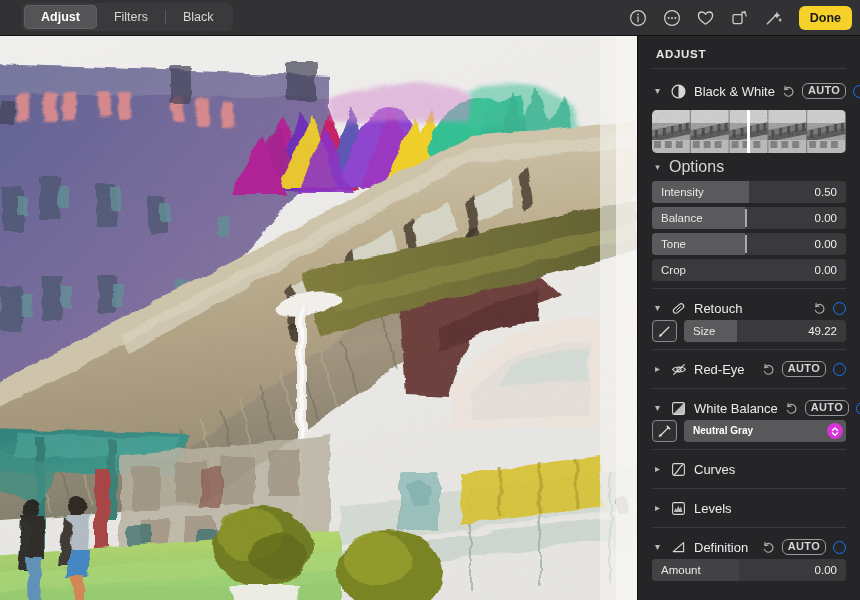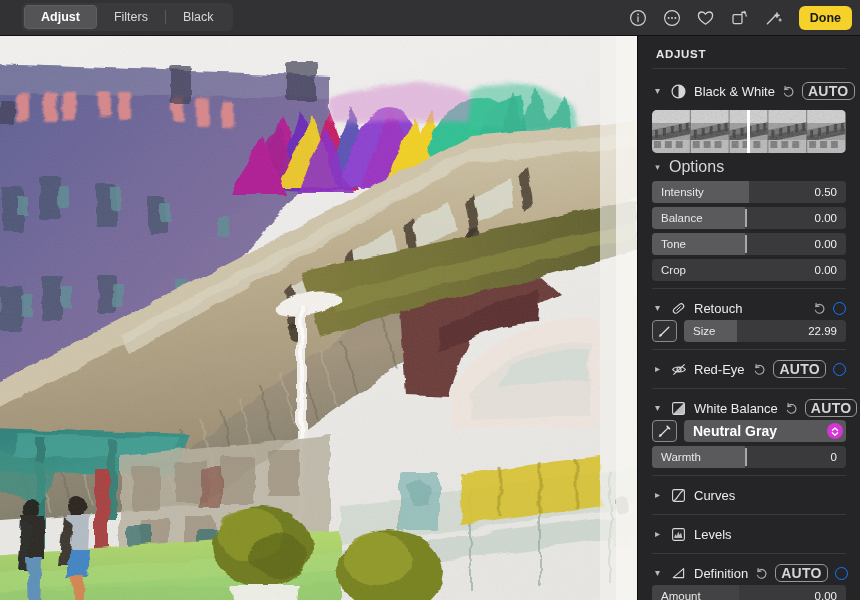--- a/index.html
+++ b/index.html
@@ -95,21 +95,21 @@
   .disc {
     width: 11px; flex: 0 0 11px; color: #b8b8ba;
     font-size: 10px; line-height: 1; text-align: center; cursor: default;
   }
   .sec-glyph { width: 17px; flex: 0 0 17px; display: flex; align-items: center; justify-content: center; color: #d7d7d9; }
   .sec-name { font-size: 13px; color: #ececee; flex: 1; white-space: nowrap; }
   .sec-ctl { display: flex; align-items: center; gap: 7px; }
   .reset-ic { color: #a9a9ab; display: flex; cursor: default; }
   .auto-pill {
     border: 1px solid #98989a; border-radius: 6px;
-    font-size: 14px; font-weight: bold; letter-spacing: .3px;
+    font-size: 11px; font-weight: bold; letter-spacing: .3px;
     color: #d5d5d7; padding: 1px 5px 1.5px; line-height: 1;
     cursor: default;
   }
   .ring {
     width: 13px; height: 13px; border-radius: 50%;
     border: 1.8px solid #1477ff; cursor: default;
   }
 
   
   .strip {
@@ -160,21 +160,21 @@
   }
   .row-with-tool .srow { flex: 1; margin-bottom: 0; }
 
   
   .popup {
     flex: 1; height: 22px; position: relative;
     background: #58585a; border-radius: 4px; cursor: default;
   }
   .popup .ptext {
     position: absolute; left: 9px; top: 0; line-height: 22px;
-    font-size: 14px; color: #fff; font-weight: bold;
+    font-size: 10px; color: #fff; font-weight: bold;
   }
   .stepper {
     position: absolute; right: 3px; top: 3px;
     width: 16px; height: 16px; border-radius: 50%;
     background: #d634d6;
     display: flex; align-items: center; justify-content: center;
     color: #fff;
   }
 </style>
 </head>
@@ -630,21 +630,21 @@
       <div class="row-with-tool">
         <span class="tool-btn">
           <svg width="15" height="15" viewBox="0 0 15 15" fill="none" stroke="currentColor" stroke-width="1.3" stroke-linecap="round">
               <path d="M3.2 11.8 L11.8 3.2"></path>
               <path d="M2.6 12.4 L4.6 11.6 L3.4 10.4 Z" fill="currentColor" stroke-width="0.6"></path>
             </svg>
         </span>
         <div class="srow">
           <div class="fill" style="width:33%;"></div>
           <span class="sname">Size</span>
-          <span class="sval">22.99</span>
+          <span class="sval">49.22</span>
         </div>
       </div>
 
       <div class="hr tight"></div>
 
       <div class="sec-head">
         <span class="disc">▸</span>
         <span class="sec-glyph">
           <svg width="16" height="15" viewBox="0 0 16 15" fill="none" stroke="currentColor" stroke-width="1.15">
             <path d="M1.6 7.5 C4 4.2 12 4.2 14.4 7.5 C12 10.8 4 10.8 1.6 7.5 Z"></path>
@@ -700,26 +700,20 @@
           <span class="ptext">Neutral Gray</span>
           <span class="stepper">
             <svg width="10" height="11" viewBox="0 0 10 11" fill="none" stroke="currentColor" stroke-width="1.4" stroke-linecap="round" stroke-linejoin="round">
                 <path d="M2.4 4.4 L5 2 L7.6 4.4"></path>
                 <path d="M2.4 6.8 L5 9.2 L7.6 6.8"></path>
               </svg>
           </span>
         </div>
       </div>
 
-      <div class="srow">
-        <div class="fill" style="width:48%;"></div>
-        <div class="ticker" style="left:48%;"></div>
-        <span class="sname">Warmth</span>
-        <span class="sval">0</span>
-      </div>
 
       <div class="hr tight"></div>
 
       <div class="sec-head">
         <span class="disc">▸</span>
         <span class="sec-glyph">
           <svg width="15" height="15" viewBox="0 0 15 15" fill="none" stroke="currentColor" stroke-width="1.1">
             <rect x="1.6" y="1.6" width="11.8" height="11.8" rx="1.6"></rect>
             <path d="M2.4 12.6 C6 12.6 8 4 12.6 2.4" stroke-width="1.2"></path>
           </svg>

